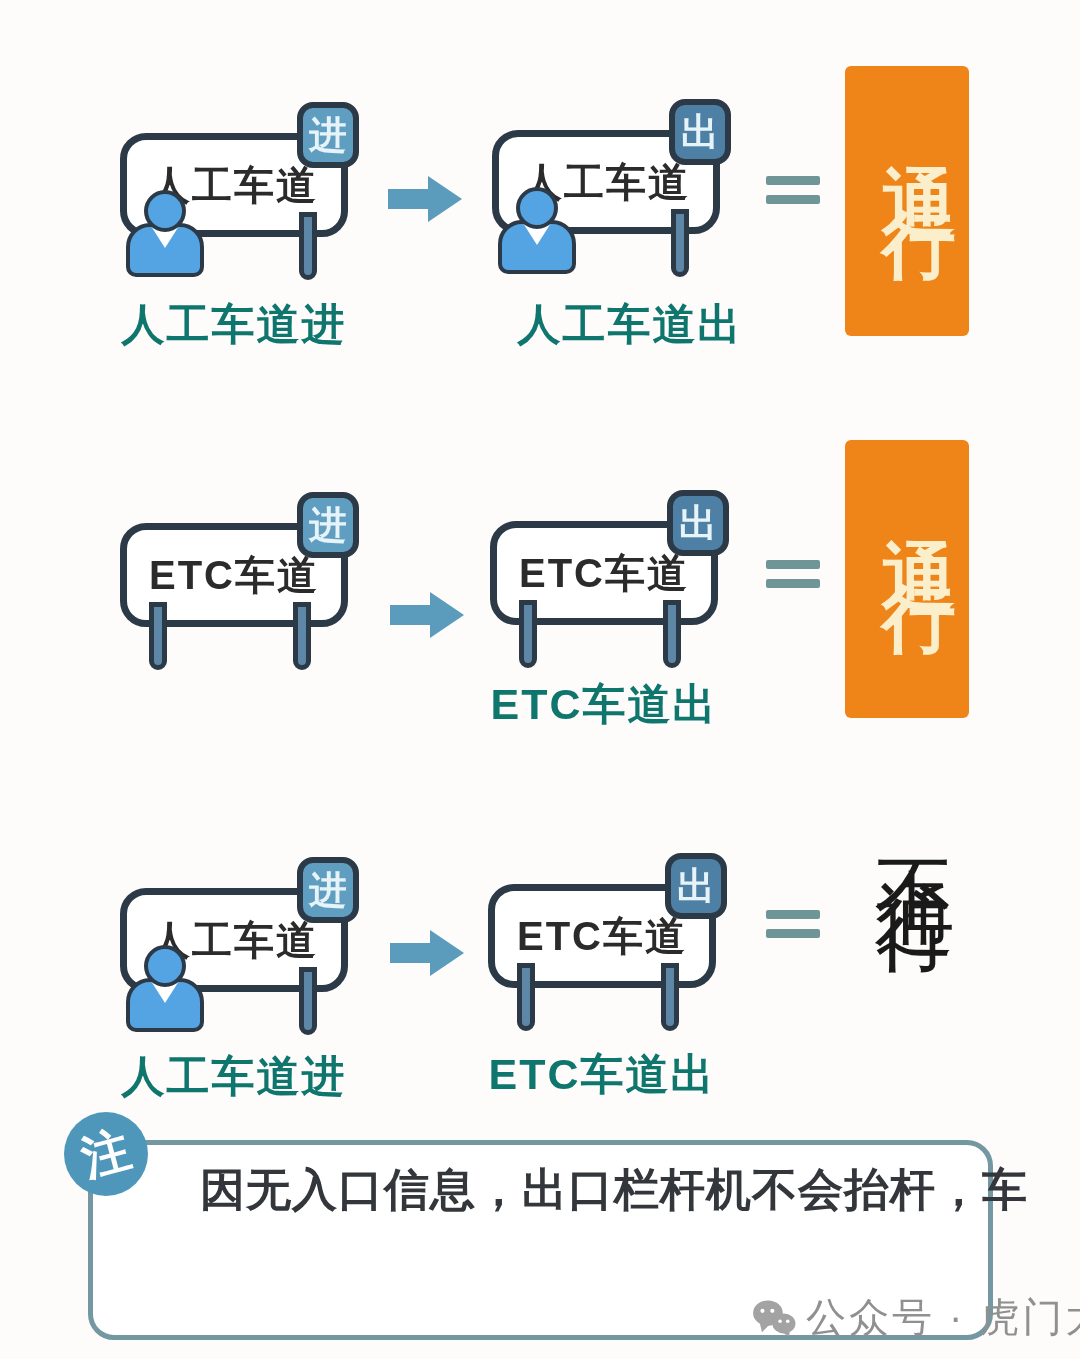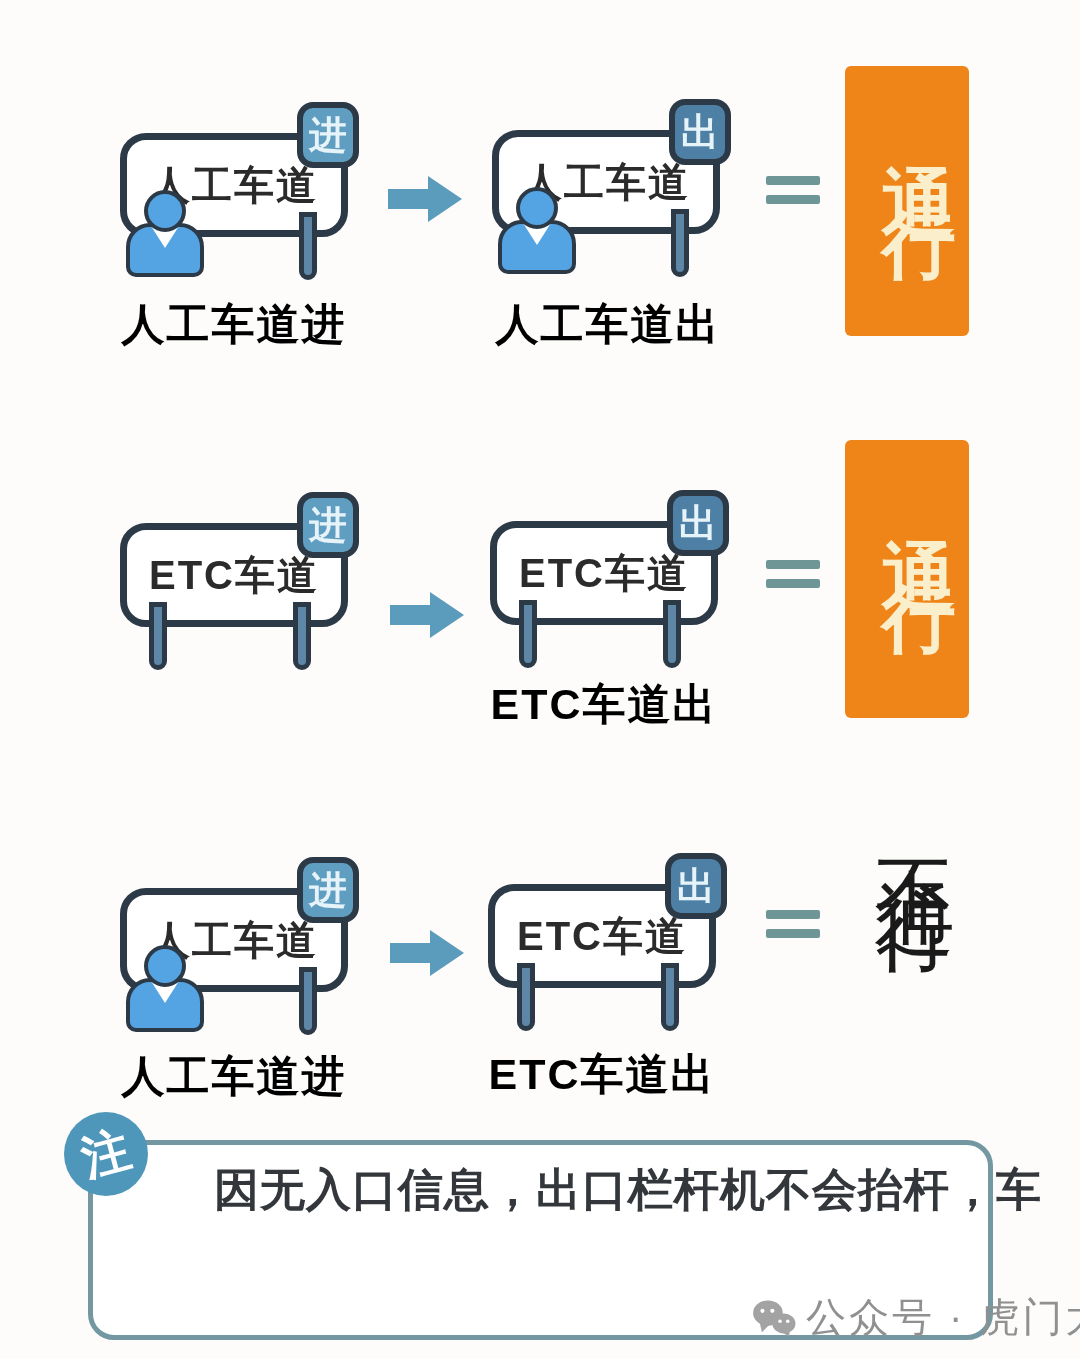--- a/index.html
+++ b/index.html
@@ -47,21 +47,21 @@
     border-radius:24px 24px 10px 10px;overflow:hidden;
   }
   .person .collar{
     position:absolute;top:-1px;left:50%;transform:translateX(-50%);
     width:0;height:0;border-left:14px solid transparent;border-right:14px solid transparent;
     border-top:22px solid #ffffff;
   }
   
   .sign-label{
     position:absolute;width:260px;text-align:center;
-    font-size:43px;font-weight:700;color:#000000;letter-spacing:2px;white-space:nowrap;
+    font-size:43px;font-weight:700;color:#0f766e;letter-spacing:2px;white-space:nowrap;
   }
   .arrow{position:absolute;width:74px;height:46px;}
   .equals{position:absolute;width:54px;}
   .equals .bar{width:54px;height:9px;background:var(--equals,#6f9697);border-radius:2px;}
   .equals .bar + .bar{margin-top:10px;}
   
   .pass-box{
     position:absolute;left:845px;width:124px;background:var(--pass-bg,#ef8418);
     border-radius:6px;color:var(--pass-text,#fbeecb);
     writing-mode:vertical-rl;text-orientation:upright;
@@ -79,21 +79,21 @@
     position:absolute;left:88px;top:1140px;width:905px;height:200px;
     border:5px solid var(--note-border,#7398a2);border-radius:26px;background:#ffffff;z-index:1;
   }
   .note-badge{
     position:absolute;left:64px;top:1112px;width:84px;height:84px;border-radius:50%;
     background:var(--note-badge-bg,#4f97ba);display:flex;align-items:center;justify-content:center;z-index:2;
   }
   .note-badge span{color:#ffffff;font-size:48px;font-weight:600;transform:rotate(-15deg);}
   .note-line{
     position:absolute;left:114px;width:880px;
-    font-size:45px;font-weight:700;color:#33373b;letter-spacing:1px;white-space:nowrap;z-index:2;margin-left:14px;
+    font-size:45px;font-weight:700;color:#33373b;letter-spacing:1px;white-space:nowrap;z-index:2;
   }
   .note-line-1{top:1160px;padding-left:86px;}
   .note-line-2{top:1234px;}
   
   .footer{
     position:absolute;left:752px;top:1290px;display:flex;align-items:center;gap:10px;z-index:3;
   }
   .footer .wx-label{font-size:40px;color:#909090;letter-spacing:3px;white-space:nowrap;}
 </style>
 </head>
@@ -122,21 +122,21 @@
     <div class="leg leg-right"></div>
     <div class="sign-text">人工车道</div>
     <div class="badge badge-out">出</div>
     <div class="person">
       <div class="head"></div>
       <div class="torso">
           <div class="collar"></div>
         </div>
     </div>
   </div>
-  <div class="sign-label" style="left:478px;top:296px;">人工车道出</div>
+  <div class="sign-label" style="left:500px;top:296px;">人工车道出</div>
 
   <div class="equals" style="left:766px;top:176px;">
     <div class="bar"></div>
       <div class="bar"></div>
   </div>
 
   <div class="pass-box" style="top:66px;height:270px;">通行</div>
 
   <div class="sign" style="left:120px;top:523px;">
     <div class="leg leg-etc-left"></div>

